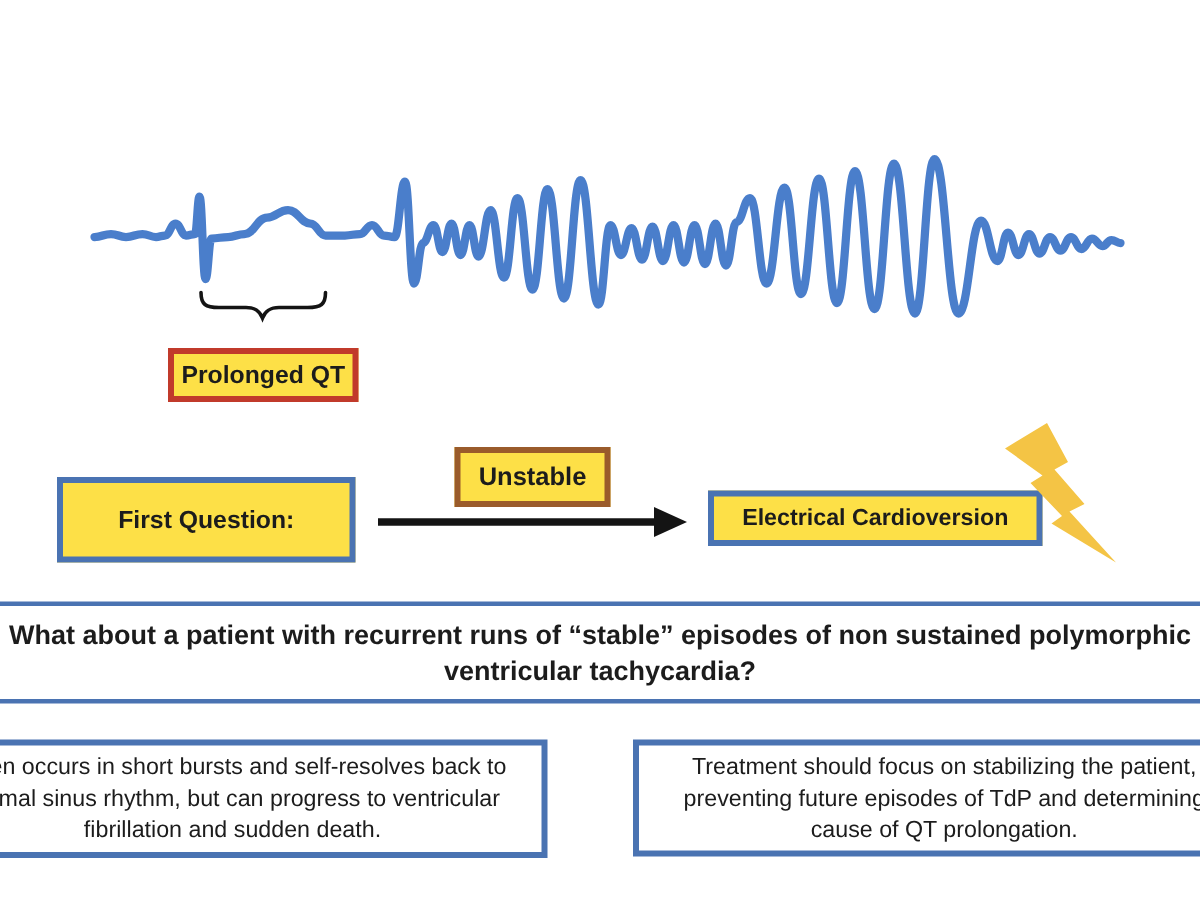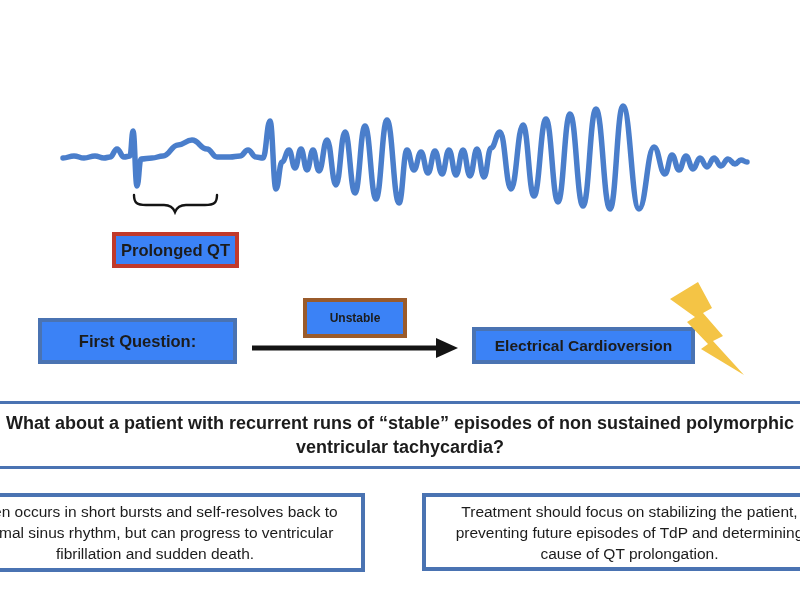--- a/index.html
+++ b/index.html
@@ -14,29 +14,29 @@
     top:28px;left:0;width:800px;text-align:center;
     font-size:23.5px;line-height:29px;color:var(--ink);
   }
 
   svg.shape{position:absolute;overflow:visible;}
   .ecg-path{fill:none;stroke:var(--ecg-blue);stroke-width:5.5;stroke-linecap:round;stroke-linejoin:round;}
   .bracket{fill:none;stroke:var(--arrow-black);stroke-width:2.4;stroke-linecap:round;}
 
   .box{
     display:flex;flex-direction:column;align-items:center;justify-content:center;
-    background:#3b82f6;text-align:center;font-weight:bold;color:var(--ink);
+    background:#fde047;text-align:center;font-weight:bold;color:var(--ink);
   }
   .blue-box{border:4px solid var(--blue-border);}
   .red-box{border:4px solid var(--red-border);}
   .brown-box{border:4px solid var(--brown-border);}
 
   #prolonged-qt{left:112px;top:232px;width:127px;height:36px;font-size:16.5px;}
-  #first-question{left:38px;top:318px;width:199px;height:46px;font-size:16.5px;line-height:24px;}
-  #unstable{left:303px;top:298px;width:104px;height:40px;font-size:12px;}
+  #first-question{left:38px;top:318px;width:199px;height:57px;font-size:16.5px;line-height:24px;}
+  #unstable{left:303px;top:298px;width:104px;height:40px;font-size:17px;}
   #cardioversion{left:472px;top:327px;width:223px;height:37px;font-size:15.5px;white-space:nowrap;}
 
   #arrow-svg{left:248px;top:335px;width:215px;height:26px;}
   #arrow-svg line{stroke:var(--arrow-black);stroke-width:5;}
   #arrow-svg polygon{fill:var(--arrow-black);}
 
   #bolt-svg{left:660px;top:276px;width:95px;height:106px;}
   #bolt-svg polygon{fill:var(--gold);}
 
   #banner{

